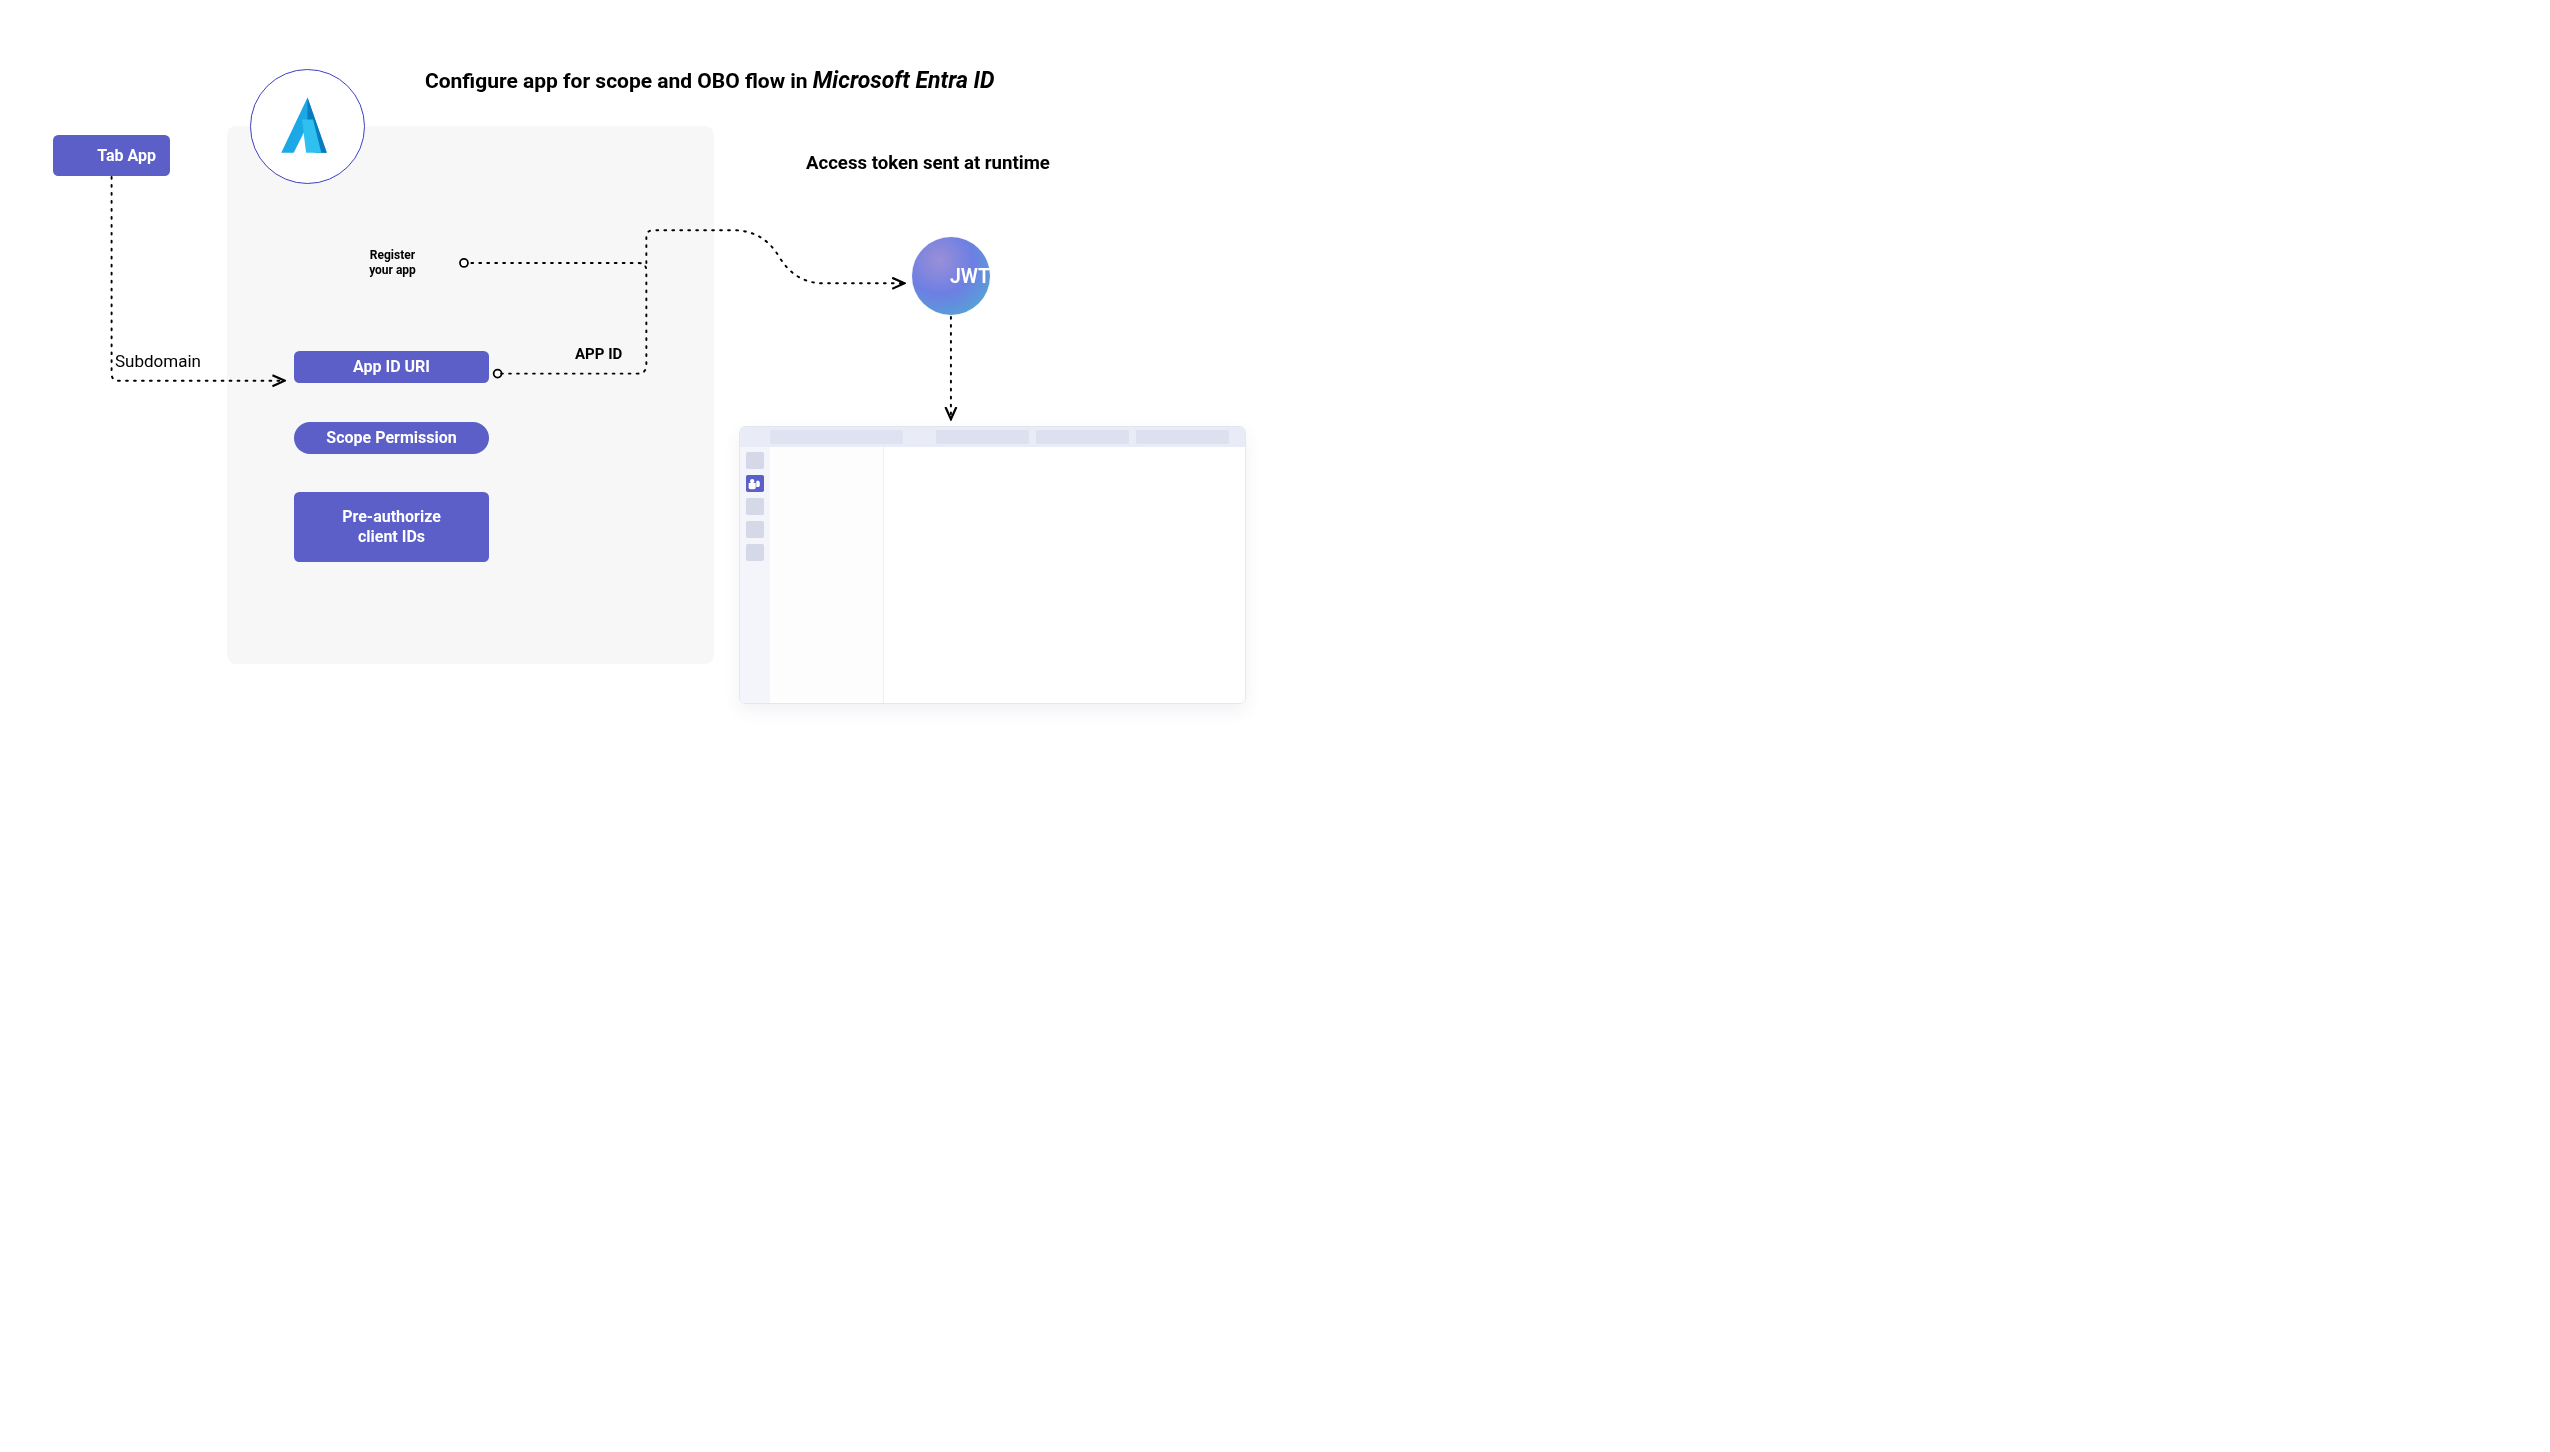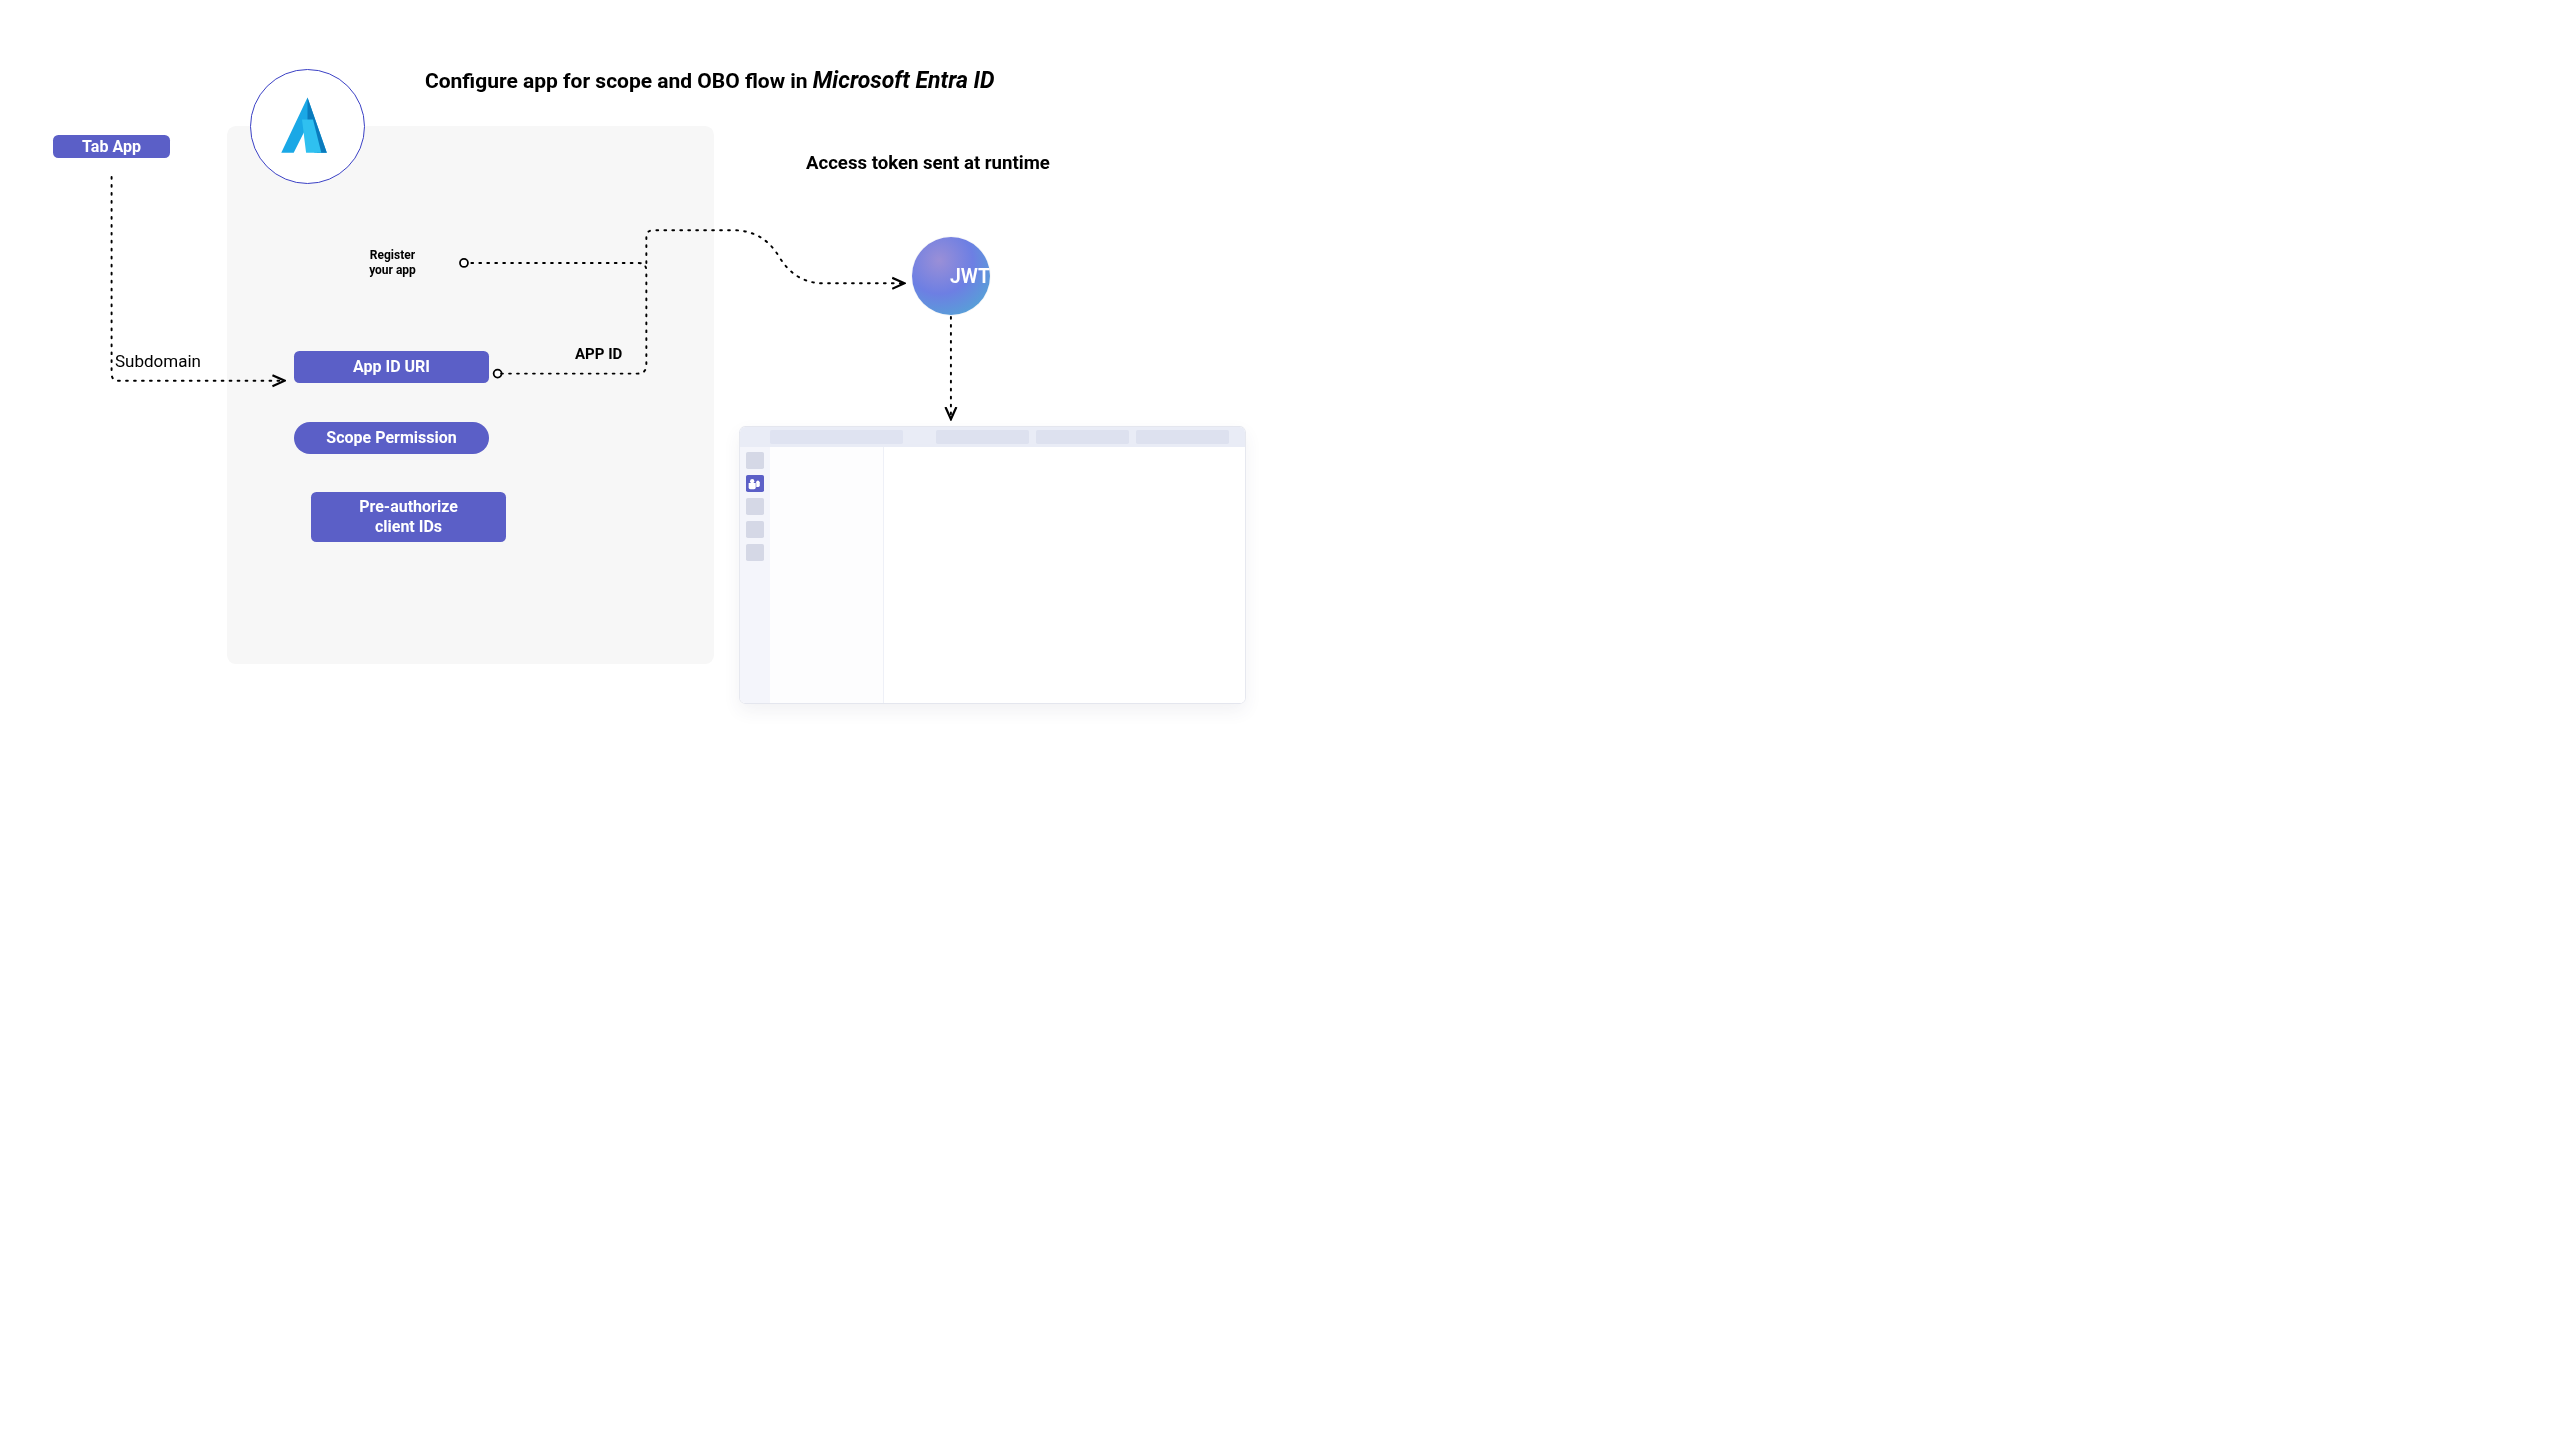--- a/index.html
+++ b/index.html
@@ -22,21 +22,21 @@
     font-size: 16px;
     border-radius: 5.3px;
     display: flex;
     align-items: center;
     justify-content: center;
     text-align: center;
     line-height: 1.25;
     padding: 0 14px;
     box-sizing: border-box;
   }
-  .pill.small { height: 23px; }
+  .pill.small { height: 41px; justify-content: flex-end; }
   .pill.reg  { height: 32px; }
 
   .panel {
     position: absolute;
     background: #f7f7f7;
     border-radius: 8.9px;
   }
 
   .azure-circle {
     position: absolute;
@@ -138,21 +138,21 @@
   <div class="label" style="left:535px; top:345px; font-size:15px;margin-left:40px;">APP ID</div>
 
   <div class="pill reg" style="left:294px; top:351px; width:195px;">
     <span>App ID URI</span>
   </div>
 
   <div class="pill reg" style="left:294px; top:422px; width:195px;border-radius:22px;">
     <span>Scope Permission</span>
   </div>
 
-  <div class="pill" style="left:311px; top:492px; width:195px; height:50px;">
+  <div class="pill" style="left:294px; top:492px; width:195px; height:70px;">
     <span>
       <span>Pre-authorize</span><br>
       <span>client IDs</span>
     </span>
   </div>
 
   <div class="jwt" style="left:912px; top:237px;">
     <span>JWT</span>
   </div>
 

